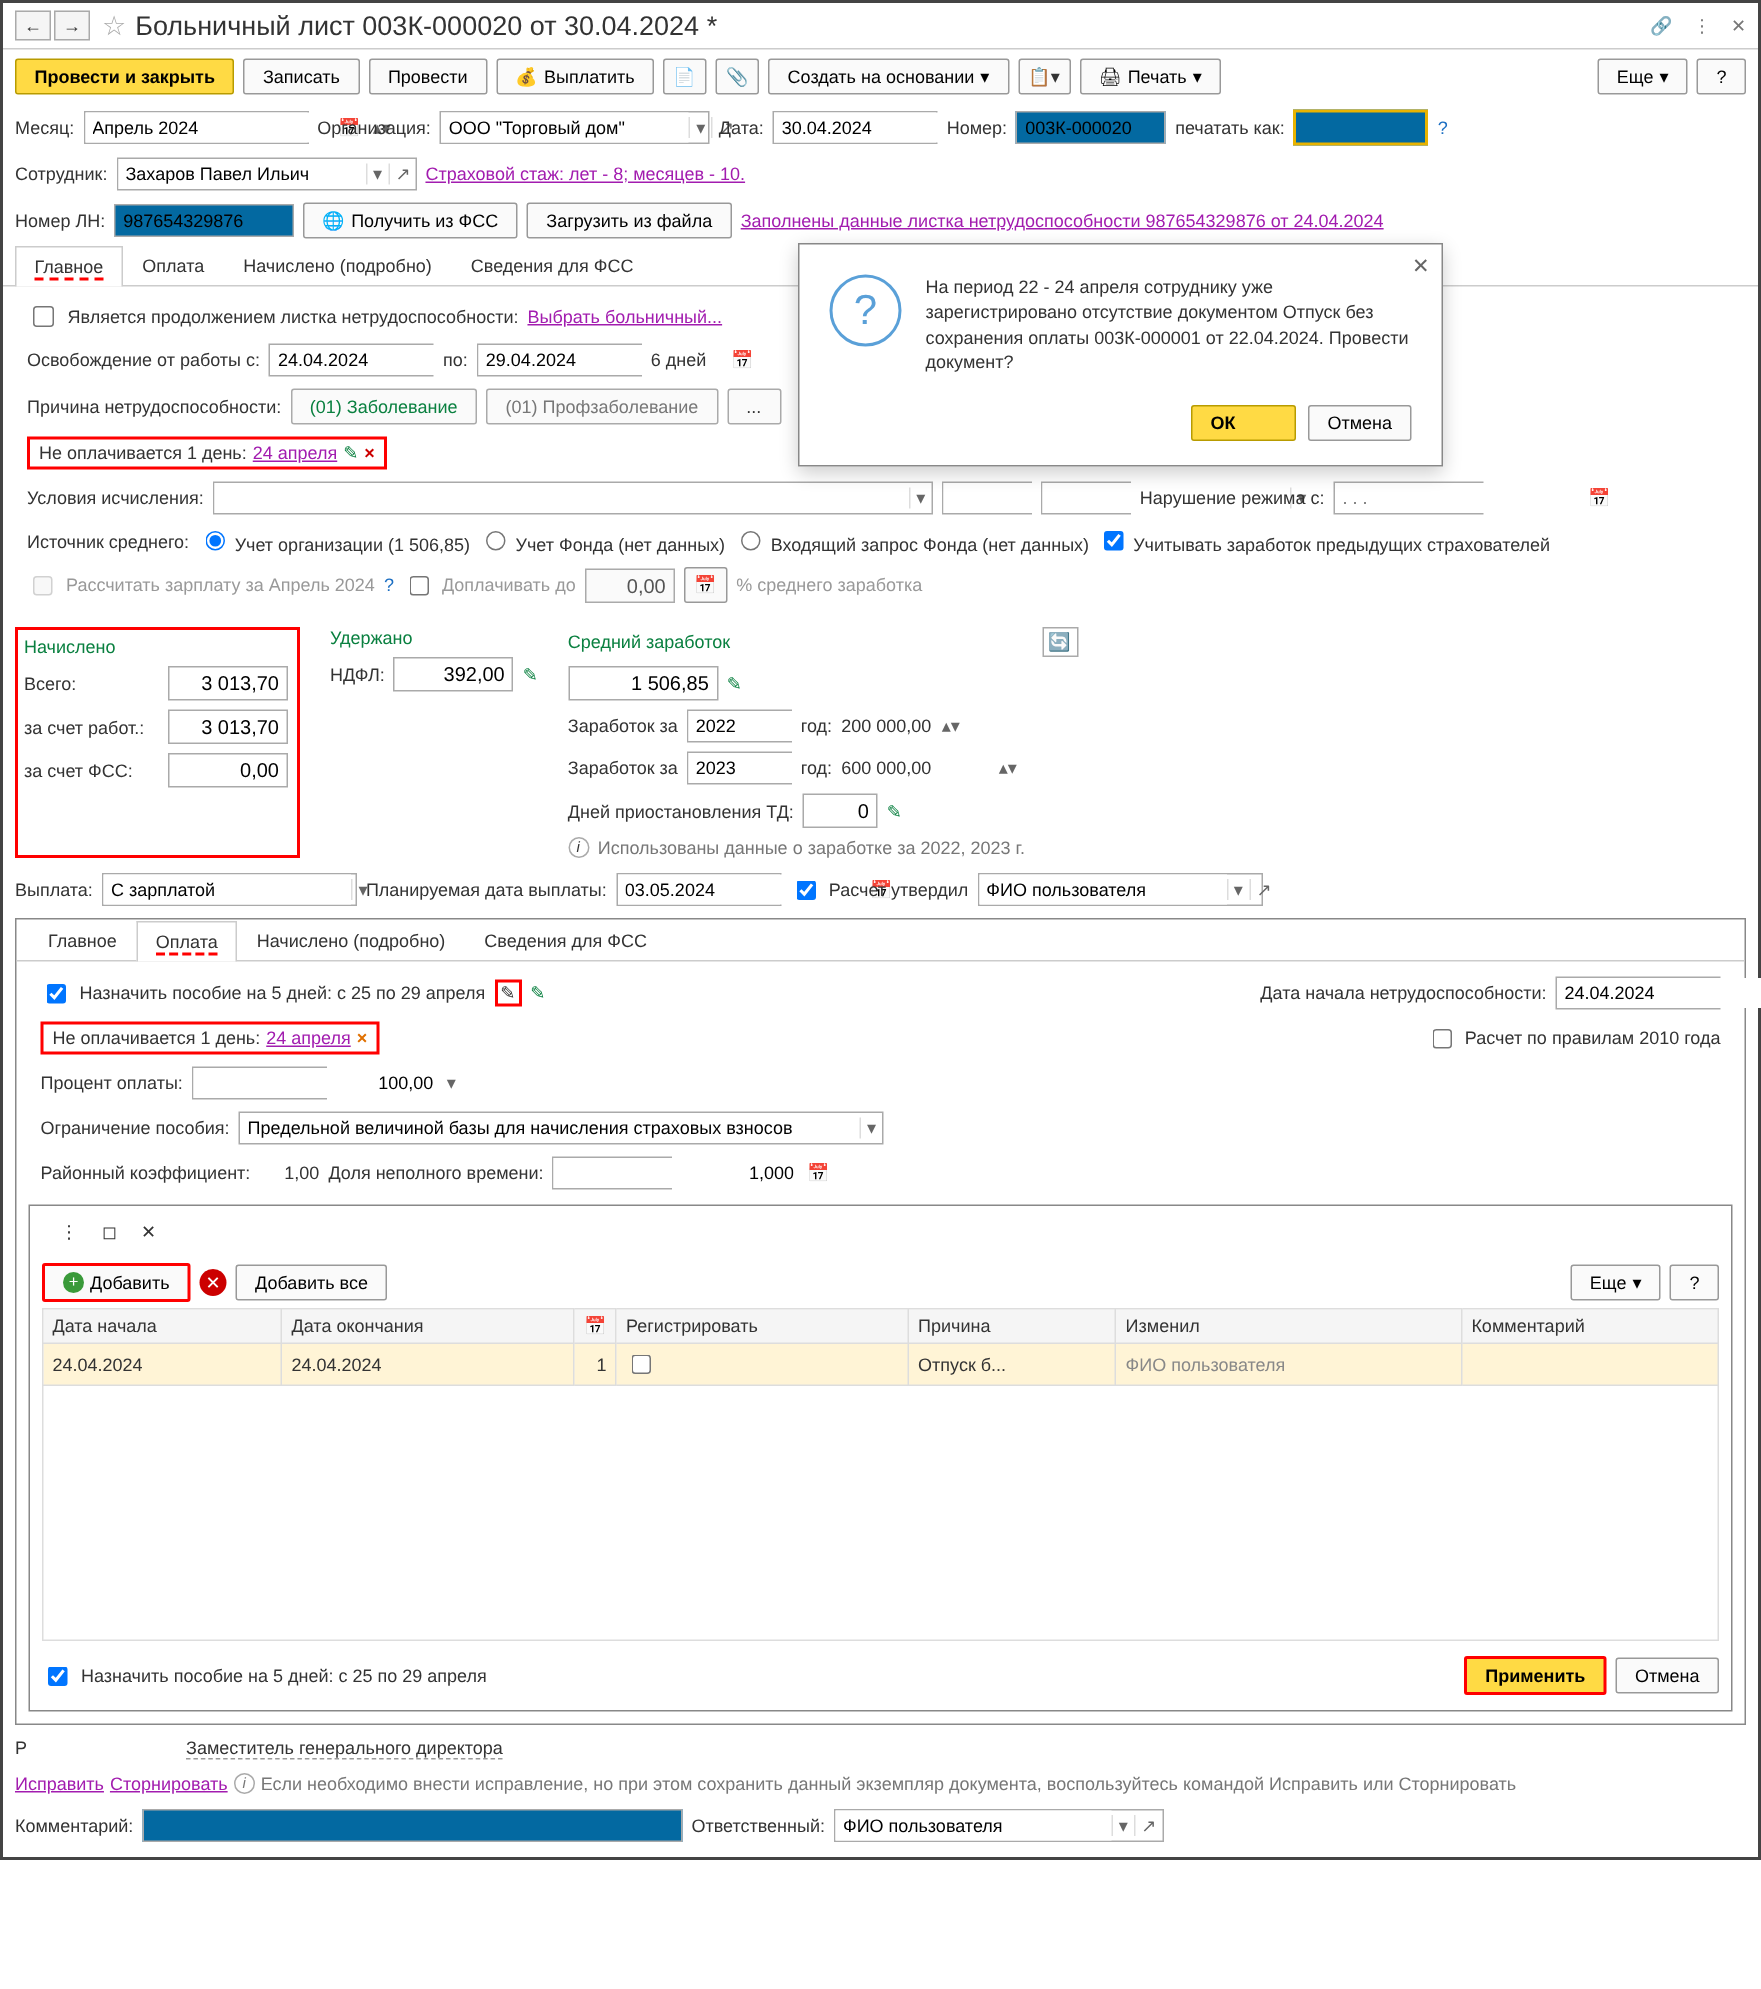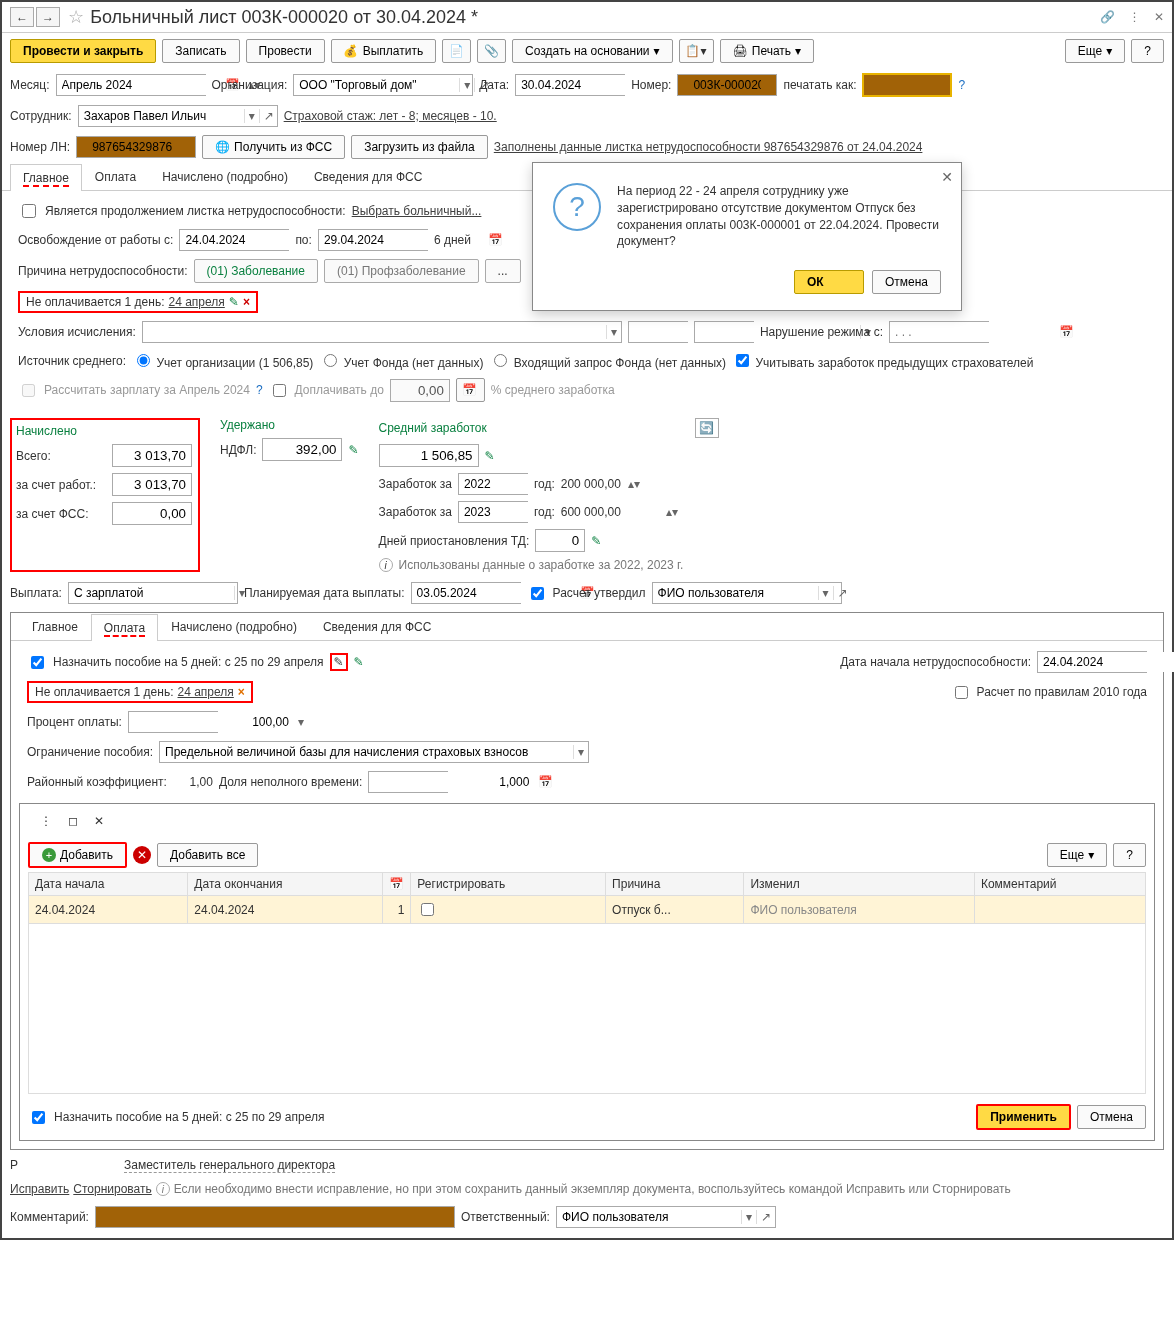--- a/index.html
+++ b/index.html
@@ -10,28 +10,28 @@
 .titlebar .star { margin: 0 6px; color: #aaa; font-size: 18px; }
 .titlebar h1 { font-size: 18px; font-weight: normal; margin: 0; flex: 1; }
 .titlebar .winicons span { margin-left: 10px; color: #777; cursor: pointer; }
 .toolbar { display: flex; align-items: center; padding: 6px 8px; gap: 6px; flex-wrap: wrap; }
 .btn { border: 1px solid #999; background: #fafafa; padding: 4px 12px; cursor: pointer; border-radius: 2px; font-size: 12px; display: inline-flex; align-items: center; gap: 4px; }
 .btn-primary { background: #ffda44; border-color: #b89b00; font-weight: bold; }
 .btn-apply { background: #ffda44; border-color: #b89b00; border-width: 2px; font-weight: bold; }
 .iconbtn { border: 1px solid #999; background: #fafafa; padding: 4px 6px; cursor: pointer; border-radius: 2px; }
 .row { display: flex; align-items: center; padding: 4px 8px; gap: 6px; flex-wrap: wrap; }
 .label { color: #333; white-space: nowrap; }
-.input { border: 1px solid #aaa; padding: 3px 15px; background: #a16207; font-size: 12px; }
+.input { border: 1px solid #aaa; padding: 3px 5px; background: #0369a1; font-size: 12px; }
 .input-cal { display: flex; align-items: center; border: 1px solid #aaa; }
 .input-cal input { border: none; padding: 3px 5px; outline: none; font-size: 12px; }
 .input-cal .cal { padding: 0 4px; color: #666; cursor: pointer; }
 .select { display: flex; align-items: center; border: 1px solid #aaa; }
 .select input { border: none; padding: 3px 5px; outline: none; font-size: 12px; flex: 1; }
 .select .dd { padding: 0 4px; color: #666; cursor: pointer; border-left: 1px solid #ddd; }
-.link { color: #404040; text-decoration: underline; cursor: pointer; }
+.link { color: #a21caf; text-decoration: underline; cursor: pointer; }
 .green-link { color: #0a8040; cursor: pointer; }
 .tabs { display: flex; border-bottom: 1px solid #ccc; padding: 0 8px; }
 .tab { padding: 6px 12px; border: 1px solid transparent; border-bottom: none; cursor: pointer; }
 .tab.active { border-color: #ccc; background: #fff; position: relative; top: 1px; }
 .redbox { border: 2px solid red; }
 .yellowbox { border: 2px solid #e8b300; }
 .section { padding: 6px 8px; }
 .calc-columns { display: flex; gap: 20px; padding: 6px 8px; }
 .calc-col { display: flex; flex-direction: column; gap: 6px; }
 .calc-row { display: flex; align-items: center; gap: 6px; }

